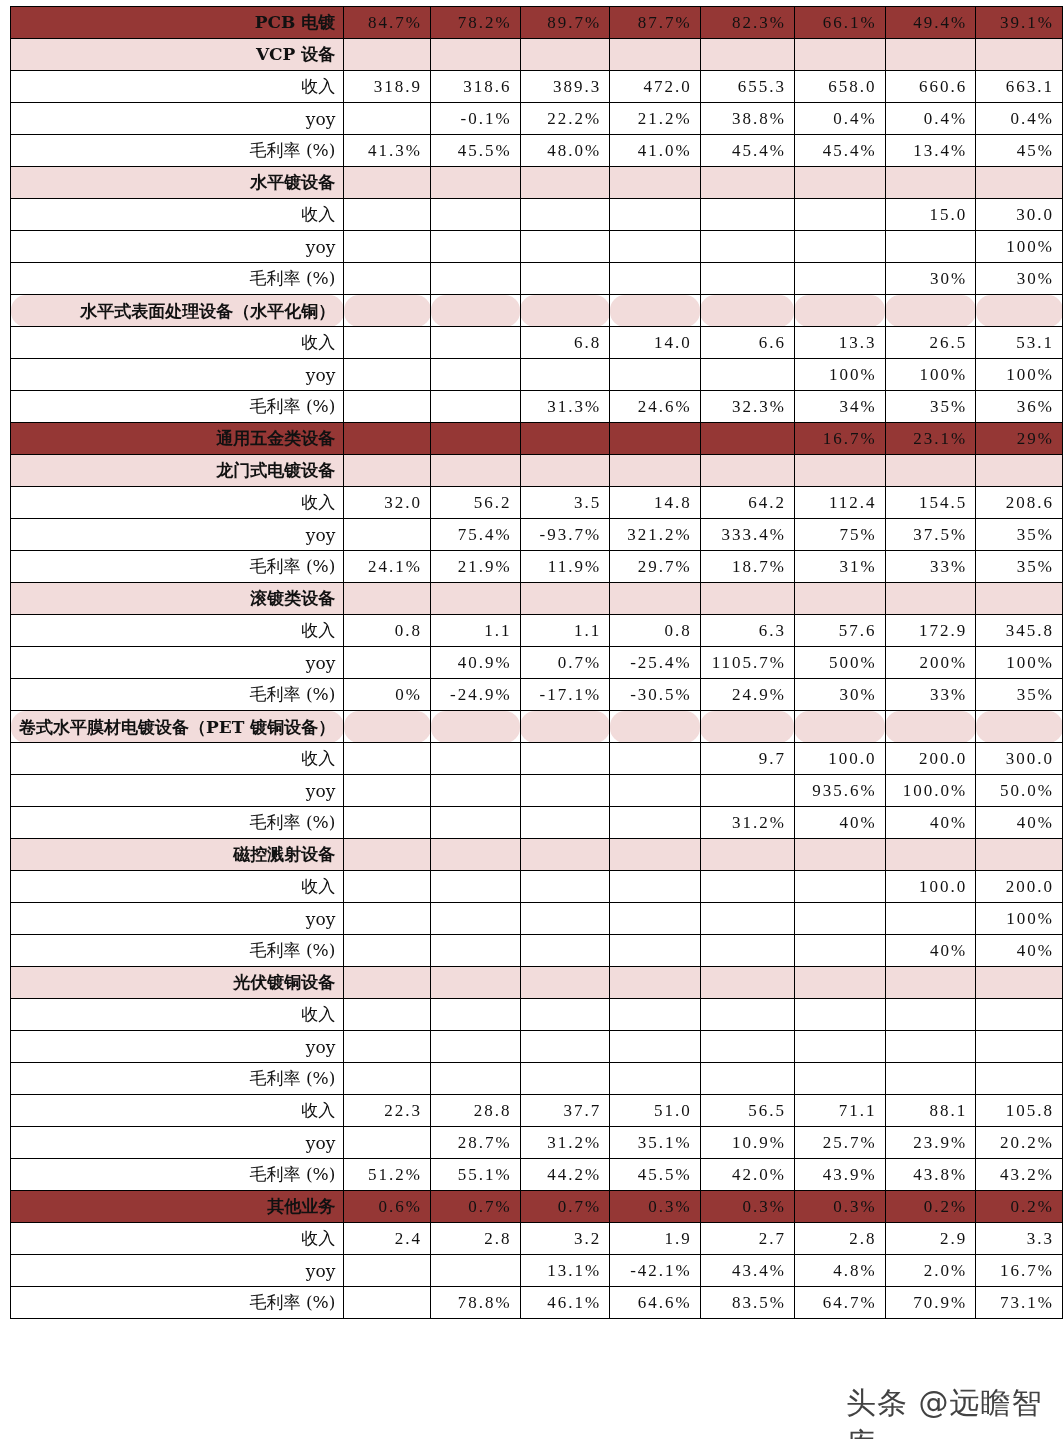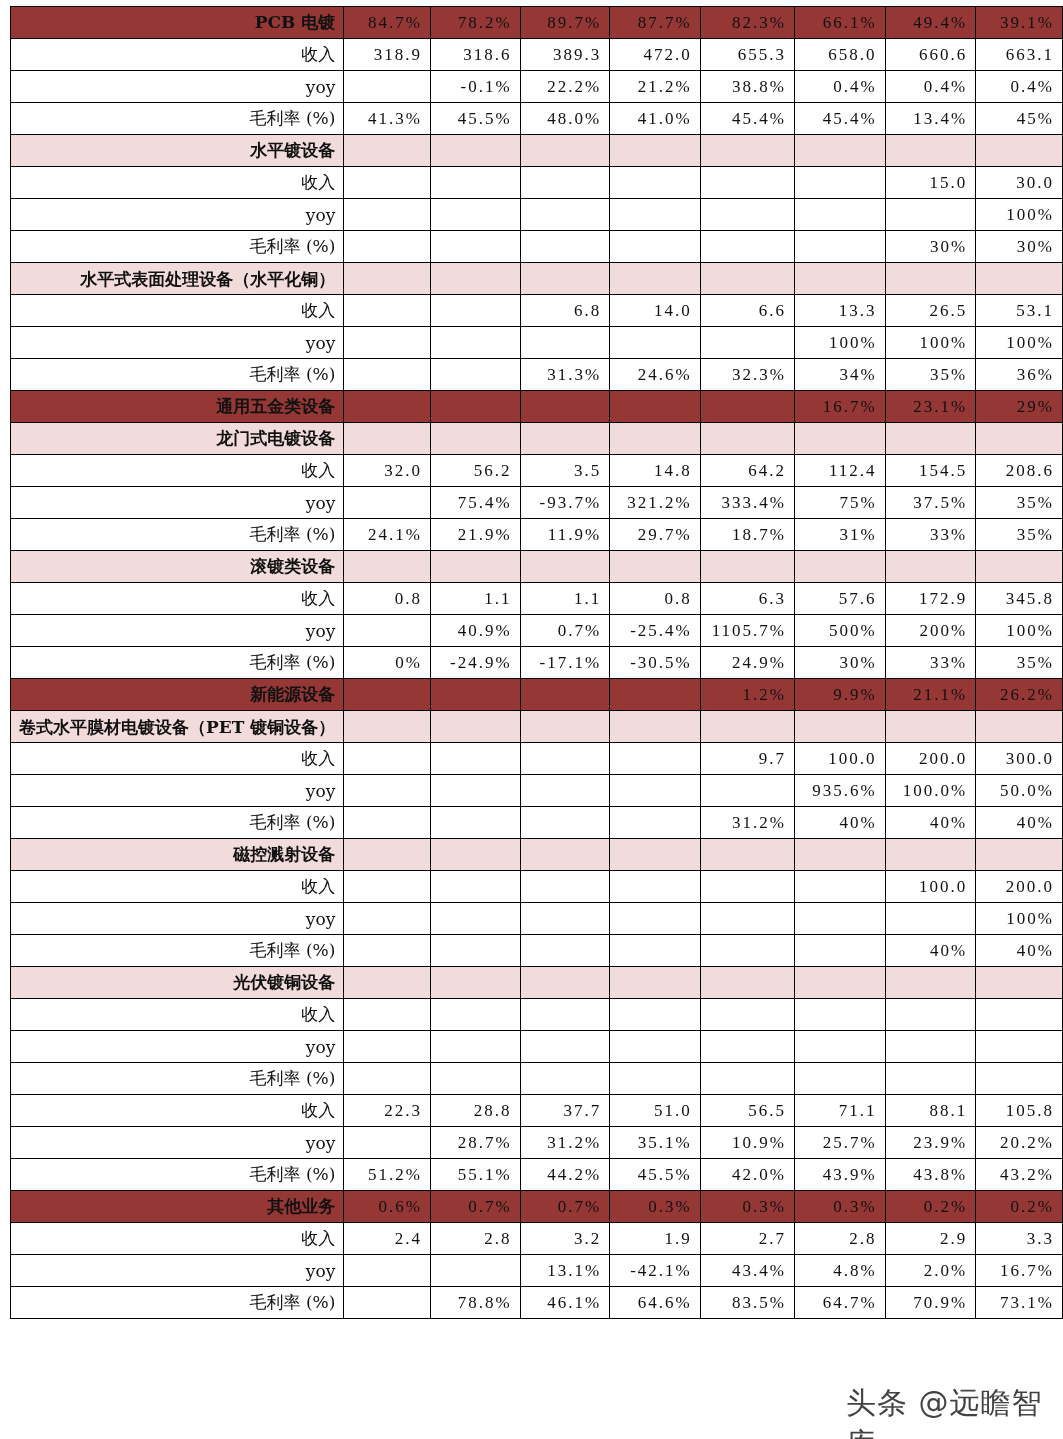--- a/index.html
+++ b/index.html
@@ -5,21 +5,21 @@
   html, body { margin:0; padding:0; background:#ffffff; }
   body { width:1063px; height:1439px; position:relative; overflow:hidden; font-family:"DejaVu Serif", "Liberation Serif", serif; }
   #tbl { position:absolute; left:10px; top:6px; border-collapse:collapse; table-layout:fixed; }
   #tbl td { border:1px solid #000; padding:0 8px; height:31px; font-size:17px; color:#111; white-space:nowrap; overflow:hidden; }
   #tbl td.num { text-align:right; font-family:"Liberation Serif", "DejaVu Serif", serif; letter-spacing:2px; }
   #tbl td.label { text-align:right; }
   tr.seg td { background:#953735; color:#fff; border-color:#953735; border-left:1px solid #000; border-right:1px solid #000; }
   tr.seg td.label { font-weight:bold; }
   tr.sub td { background:#f2dcdb; }
   tr.sub td.label { font-weight:bold; }
-  tr.sub.tall td { height:50px; line-height:24px; white-space:normal; }
+  tr.sub.tall td { height:50px; line-height:24px; white-space:normal;border-radius:15px; }
   tr.metric td { background:#ffffff; }
   #watermark { position:absolute; left:846px; top:1383px; font-size:30px; color:#222; font-family:"DejaVu Sans", sans-serif; opacity:0.85; letter-spacing:1px; }
 </style>
 </head>
 <body>
 
 <table id="tbl">
   <colgroup>
     <col style="width:270px">
       <col style="width:96px">
@@ -36,20 +36,31 @@
         <td class="label">PCB 电镀</td>
         <td class="num">84.7%</td>
         <td class="num">78.2%</td>
         <td class="num">89.7%</td>
         <td class="num">87.7%</td>
         <td class="num">82.3%</td>
         <td class="num">66.1%</td>
         <td class="num">49.4%</td>
         <td class="num">39.1%</td>
       </tr>
+      <tr class="sub">
+        <td class="label">VCP 设备</td>
+        <td class="num"></td>
+        <td class="num"></td>
+        <td class="num"></td>
+        <td class="num"></td>
+        <td class="num"></td>
+        <td class="num"></td>
+        <td class="num"></td>
+        <td class="num"></td>
+      </tr>
       <tr class="metric">
         <td class="label">收入</td>
         <td class="num">318.9</td>
         <td class="num">318.6</td>
         <td class="num">389.3</td>
         <td class="num">472.0</td>
         <td class="num">655.3</td>
         <td class="num">658.0</td>
         <td class="num">660.6</td>
         <td class="num">663.1</td>
@@ -255,31 +266,20 @@
       <tr class="metric">
         <td class="label">毛利率 (%)</td>
         <td class="num">0%</td>
         <td class="num">-24.9%</td>
         <td class="num">-17.1%</td>
         <td class="num">-30.5%</td>
         <td class="num">24.9%</td>
         <td class="num">30%</td>
         <td class="num">33%</td>
         <td class="num">35%</td>
-      </tr>
-      <tr class="seg">
-        <td class="label">新能源设备</td>
-        <td class="num"></td>
-        <td class="num"></td>
-        <td class="num"></td>
-        <td class="num"></td>
-        <td class="num">1.2%</td>
-        <td class="num">9.9%</td>
-        <td class="num">21.1%</td>
-        <td class="num">26.2%</td>
       </tr>
       <tr class="sub tall">
         <td class="label">卷式水平膜材电镀设备（PET 镀铜设备）</td>
         <td class="num"></td>
         <td class="num"></td>
         <td class="num"></td>
         <td class="num"></td>
         <td class="num"></td>
         <td class="num"></td>
         <td class="num"></td>

